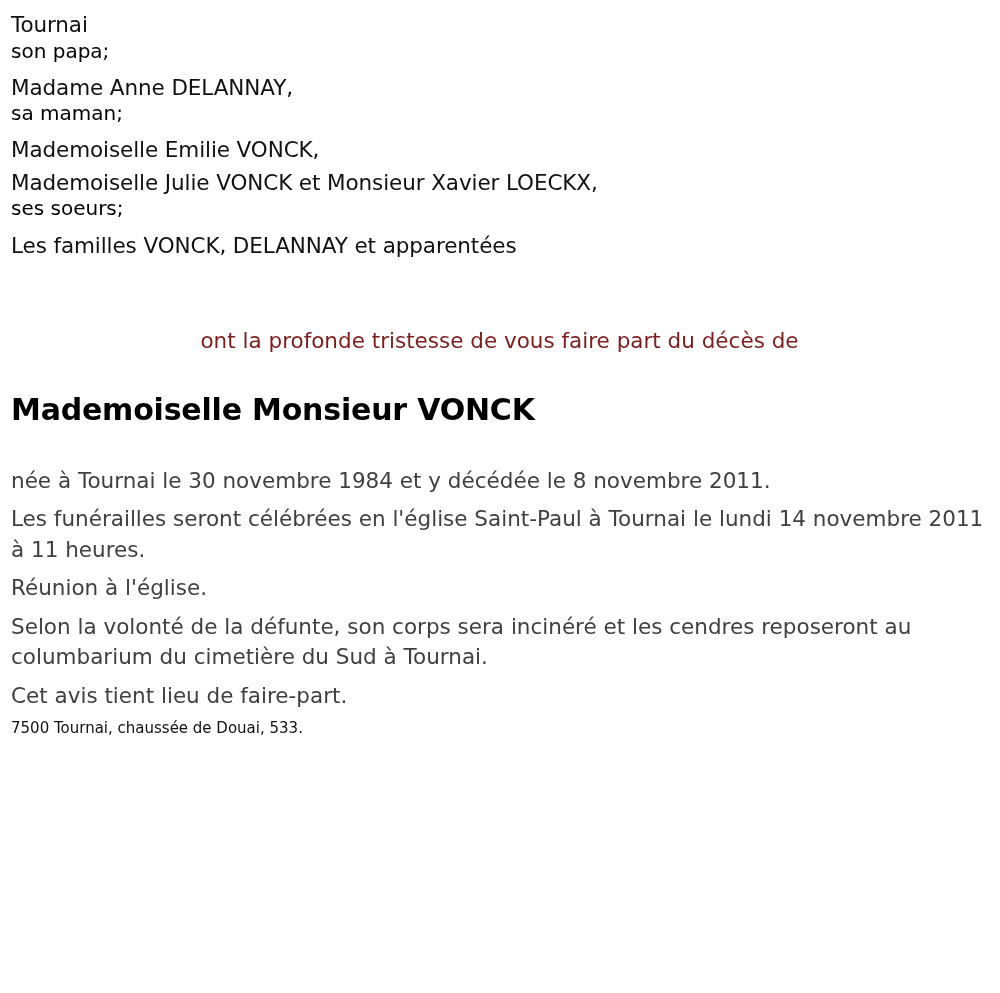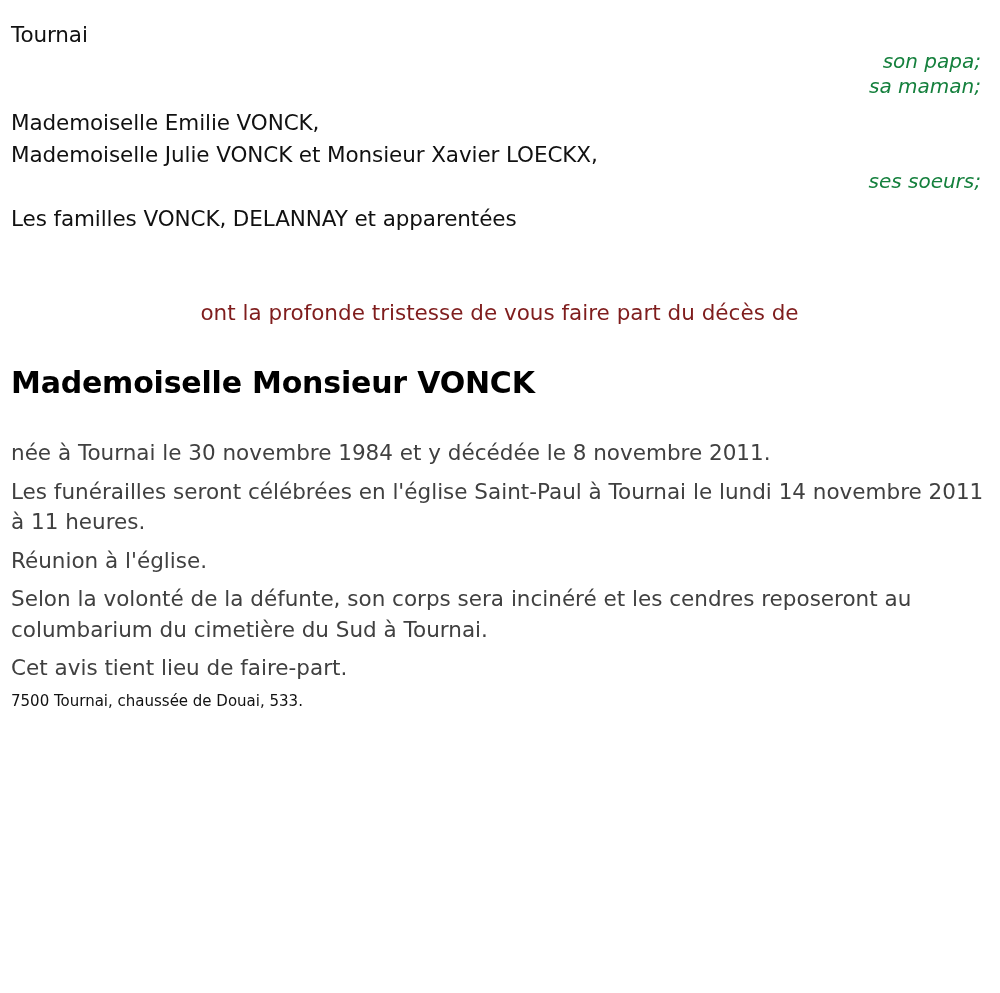--- a/index.html
+++ b/index.html
@@ -14,21 +14,21 @@
     overflow: hidden;
     font-family: "DejaVu Sans", "Liberation Sans", sans-serif;
     color: #000000;
     -webkit-font-smoothing: antialiased;
   }
   .notice {
     position: relative;
     width: 1000px;
     height: 837px;
     box-sizing: border-box;
-    padding: 24px 12px 0 11px;
+    padding: 14px 12px 0 11px;
   }
 
   
   .line {
     font-size: 21.5px;
     line-height: 1.05;
     letter-spacing: -0.1px;
     white-space: nowrap;
     color: #111111;
   }
@@ -37,25 +37,23 @@
   .pad-place   { margin: 0 0 0 0; }
   .pad-person  { margin: 16px 0 0 0; }
   .pad-role    { margin: 4px 0 0 0; }
   .pad-group   { margin: 15px 0 0 0; }
   .pad-tight   { margin: 10px 0 0 0; }
   .pad-fam     { margin: 16px 0 16px 0; }
 
   
   .role {
     font-family: "DejaVu Sans", "Liberation Sans", sans-serif;
-    font-style: italic;
     font-size: 20px;
     line-height: 1.05;
-    text-align: right;
-    color: #15803d;
+    color: #000000;
     padding-right: 7px;
     white-space: nowrap;
   }
 
   
   .leadin {
     margin-top: 72px;
     font-size: 21.5px;
     line-height: 1.05;
     color: #7f1d1d;
@@ -99,20 +97,21 @@
 </style>
 </head>
 <body>
 
 <div class="notice">
 
   <div class="line pad-place">Tournai</div>
 
   <div class="role pad-role">son papa;</div>
 
+  <div class="line pad-group">Madame Anne DELANNAY,</div>
   <div class="role pad-role">sa maman;</div>
 
   <div class="line pad-group">Mademoiselle Emilie VONCK,</div>
   <div class="line pad-tight">Mademoiselle Julie VONCK et Monsieur Xavier LOECKX,</div>
   <div class="role pad-role">ses soeurs;</div>
 
   <div class="line pad-fam">Les familles VONCK, DELANNAY et apparentées</div>
 
   <div class="leadin">ont la profonde tristesse de vous faire part du décès de</div>
 

